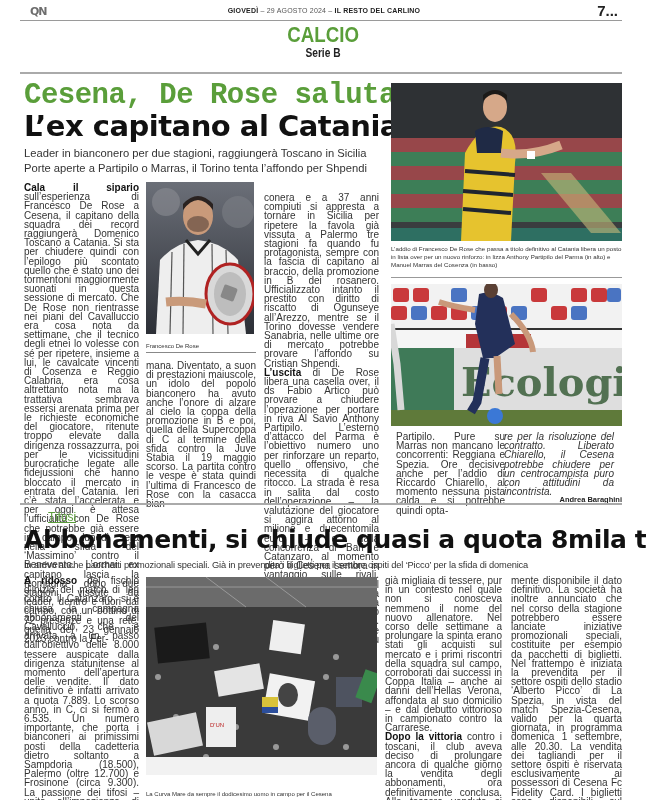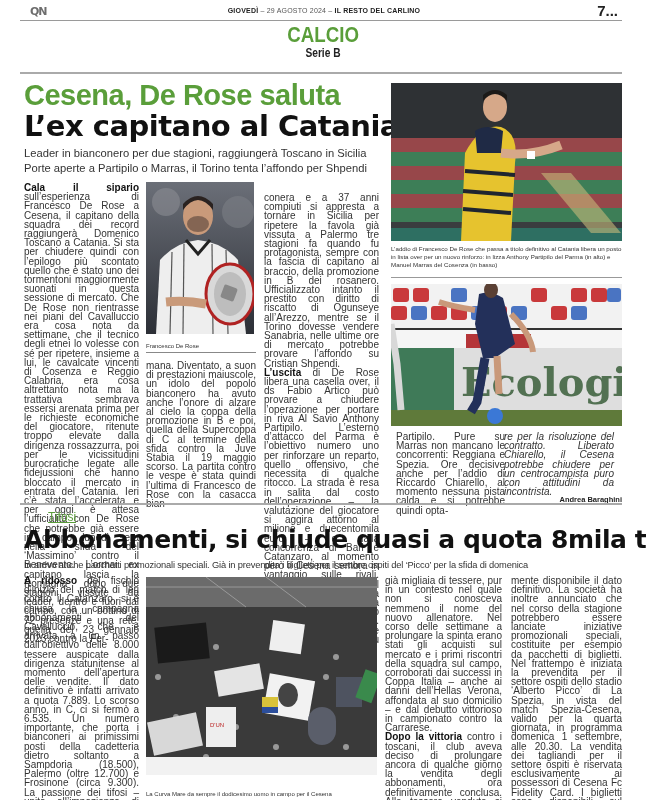--- a/index.html
+++ b/index.html
@@ -11,21 +11,21 @@
   .dateline { position: absolute; left: 0; right: 0; top: 3px; text-align: center; font-size: 7px; color: #555; letter-spacing: 0.2px; }
   .dateline b { color: #222; }
   .pagenum { position: absolute; right: 0; top: -2px; font-weight: bold; font-size: 15px; color: #222; }
   .rule-top { position: absolute; left: 20px; right: 24px; top: 20px; height: 1px; background: #9a9a9a; }
 
   .section { position: absolute; left: 0; right: 0; top: 24px; text-align: center; }
   .section-title { font-family: "Liberation Sans", sans-serif; font-weight: bold; font-size: 22px; color: #5a9e3a; transform: scaleX(0.85); display: inline-block; line-height: 22px; }
   .section-sub { font-weight: bold; font-size: 12px; color: #222; transform: scaleX(0.85); line-height: 14px; }
   .rule-section { position: absolute; left: 20px; right: 24px; top: 72px; height: 2px; background: #aaaaaa; }
 
-  .head1 { position: absolute; left: 24px; top: 80px; font-family: Liberation Sans, sans-serif; font-weight: bold; font-size: 29px; line-height: 31px; color: #5a9e3a; letter-spacing: -0.5px; white-space: nowrap; }
+  .head1 { position: absolute; left: 24px; top: 80px; font-family: Liberation Mono, monospace; font-weight: bold; font-size: 29px; line-height: 31px; color: #5a9e3a; letter-spacing: -0.5px; white-space: nowrap; }
   .head2 { position: absolute; left: 24px; top: 111px; font-family: "DejaVu Sans", sans-serif; font-weight: bold; font-size: 29px; line-height: 31px; color: #111; letter-spacing: -0.5px; white-space: nowrap; }
   .deck { position: absolute; left: 24px; top: 146px; width: 360px; font-size: 11.2px; line-height: 15px; color: #333; white-space: nowrap; }
 
   .col { position: absolute; font-size: 10px; line-height: 9.2px; color: #333; text-align: justify; hyphens: auto; }
   .col b { color: #111; font-weight: bold; }
 
   .photo { position: absolute; overflow: hidden; }
   .caption { position: absolute; font-size: 6.2px; line-height: 8px; color: #333; }
   .thin-rule { position: absolute; height: 1px; background: #888; }
   .sig { position: absolute; font-weight: bold; font-size: 7.5px; color: #222; text-align: right; }

